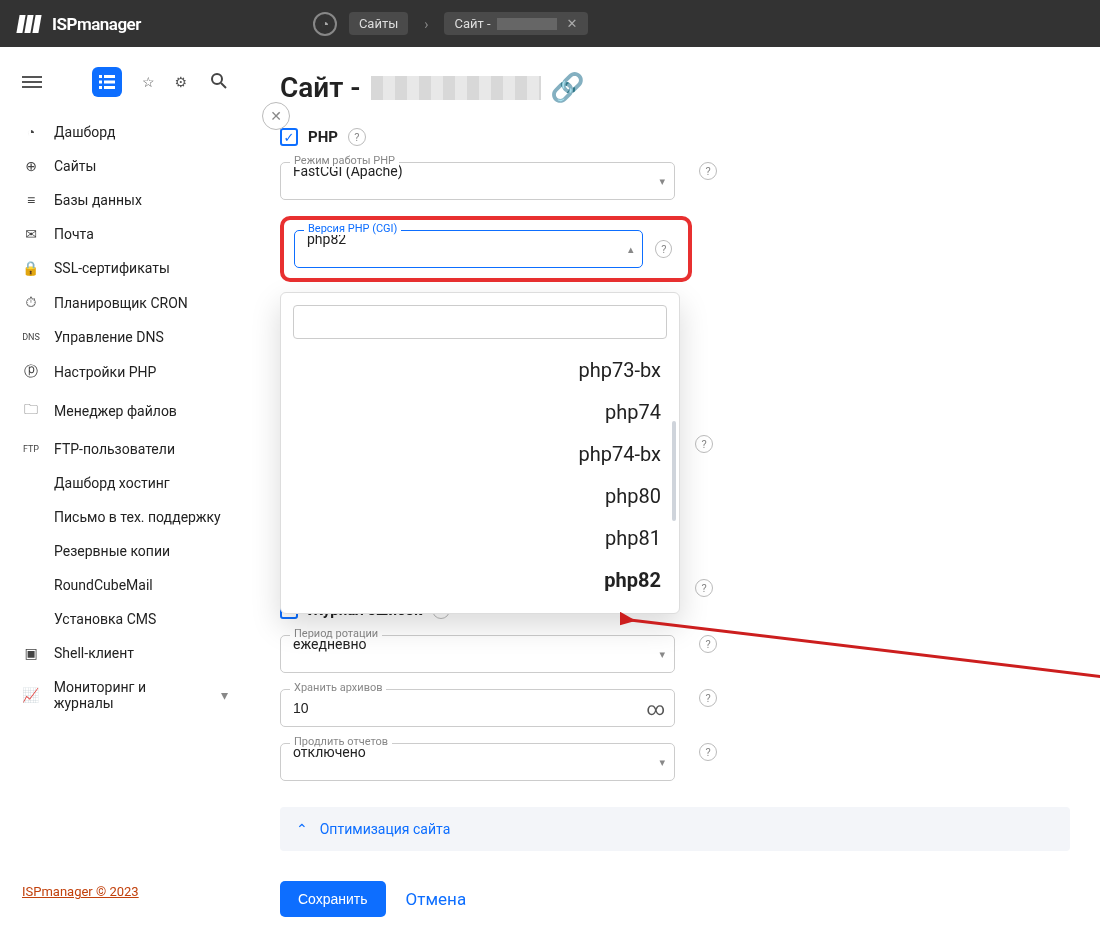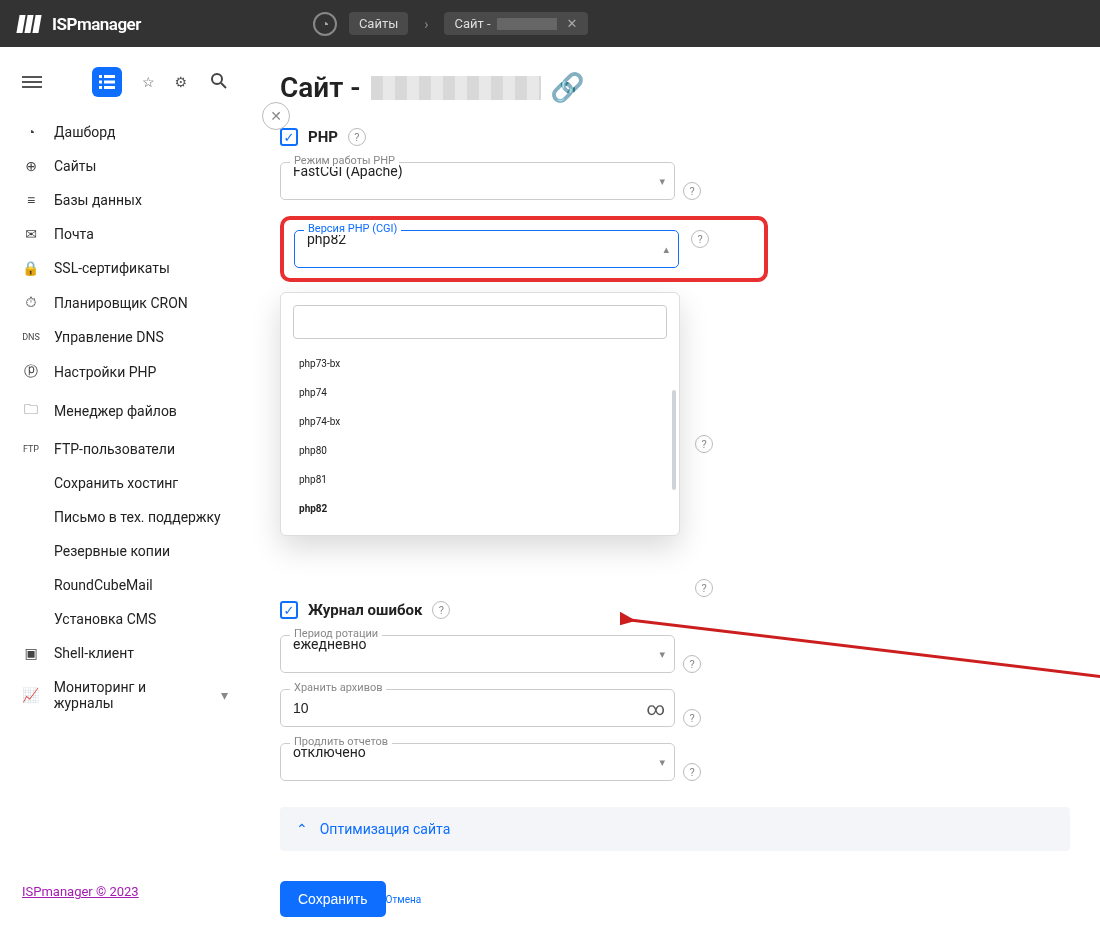--- a/index.html
+++ b/index.html
@@ -20,50 +20,50 @@
 .sb-ham { width: 20px; display: flex; flex-direction: column; gap: 3px; cursor: pointer; }
 .sb-ham span { height: 2px; background: #555; }
 .sb-btn-active { width: 30px; height: 30px; background: #0d6eff; border-radius: 6px; display: flex; align-items: center; justify-content: center; margin-left: 30px; }
 .sb-btn-active svg { fill: #fff; }
 .sb-ico { color: #555; cursor: pointer; }
 .sb-nav { flex: 1; overflow: auto; padding: 0 12px; }
 .sb-item { display: flex; align-items: center; gap: 14px; padding: 9px 10px; border-radius: 6px; cursor: pointer; color: #222; }
 .sb-item .ico { width: 18px; text-align: center; color: #444; font-size: 14px; }
 .sb-item .chev { margin-left: auto; color: #888; }
 .sb-footer { padding: 0 22px 30px 22px; font-size: 13px; }
-.sb-footer a { color: #a21caf; text-decoration: underline; text-align: right; }
+.sb-footer a { color: #c2410c; text-decoration: underline; text-align: right; }
 .modal-close { position: absolute; left: 262px; top: 55px; width: 28px; height: 28px; border: 1px solid #bbb; border-radius: 50%; display: flex; align-items: center; justify-content: center; color: #888; cursor: pointer; background: #fff; z-index: 5; }
 .main { flex: 1; padding: 24px 30px 0 30px; display: flex; flex-direction: column; position: relative; }
 .page-title { font-size: 28px; font-weight: 600; display: flex; align-items: center; gap: 10px; margin-bottom: 24px; }
 .page-title .obscured { display: inline-block; width: 170px; height: 24px; background: repeating-linear-gradient(90deg,#d8d8d8 0 12px,#e8e8e8 12px 24px); }
 .page-title .link-ico { color: #444; cursor: pointer; }
 .checkbox-row { display: flex; align-items: center; gap: 10px; margin-bottom: 16px; }
 .checkbox { width: 18px; height: 18px; border: 2px solid #0d6eff; border-radius: 3px; display: inline-flex; align-items: center; justify-content: center; color: #0d6eff; font-size: 13px; }
 .checkbox-label { font-size: 15px; font-weight: bold; }
 .help-badge { width: 18px; height: 18px; border: 1px solid #bbb; border-radius: 50%; display: inline-flex; align-items: center; justify-content: center; color: #888; font-size: 11px; cursor: pointer; }
-.field-row { display: flex; align-items: flex-end; gap: 8px; margin-bottom: 16px; }
+.field-row { display: flex; align-items: flex-start; gap: 24px; margin-bottom: 16px; }
 .field { position: relative; width: 395px; }
 .field-label { position: absolute; top: -8px; left: 10px; background: #fff; padding: 0 4px; font-size: 11px; color: #888; }
 .field-input { width: 100%; height: 38px; border: 1px solid #ccc; border-radius: 5px; padding: 0 32px 0 12px; font-size: 14px; background: #fff; color: #222; }
 .field-input.sel { cursor: pointer; }
 .field .chev-down { position: absolute; right: 10px; top: 50%; transform: translateY(-50%); color: #888; font-size: 11px; }
 .field .infinity { position: absolute; right: 10px; top: 50%; transform: translateY(-50%); color: #555; font-size: 18px; }
-.hl-box { border: 4px solid #e83030; border-radius: 10px; padding: 10px 16px 10px 10px; width: 488px; display: flex; align-items: flex-start; gap: 12px; margin-bottom: 16px; }
+.hl-box { border: 4px solid #e83030; border-radius: 10px; padding: 10px 16px 10px 10px; width: 412px; display: flex; align-items: center; gap: 12px; margin-bottom: 16px; }
 .hl-box .field { width: 385px; }
 .hl-box .field-label { color: #0d6eff; }
 .hl-box .field-input { border-color: #0d6eff; }
 .dropdown { position: absolute; left: 30px; top: 245px; width: 400px; background: #fff; border: 1px solid #ddd; border-radius: 6px; box-shadow: 0 12px 30px rgba(0,0,0,0.15); padding: 12px; z-index: 20; }
 .dropdown-search { width: 100%; height: 34px; border: 1px solid #ccc; border-radius: 4px; margin-bottom: 10px; padding: 0 10px; }
-.dd-item { padding: 9px 6px; cursor: pointer; font-size: 10px; }
+.dd-item { padding: 9px 6px; cursor: pointer; font-size: 20px; text-align: right; }
 .dd-item.selected { font-weight: 700; }
 .dd-scroll { position: absolute; right: 3px; top: 40%; width: 4px; height: 100px; background: #cfd4db; border-radius: 2px; }
 .accordion { width: 790px; background: #f3f5f9; border-radius: 4px; padding: 14px 16px; display: flex; align-items: center; gap: 12px; color: #0d6eff; margin-top: 10px; cursor: pointer; }
-.footer-bar { margin-top: 18px; padding: 12px 0; display: flex; align-items: center; }
+.footer-bar { margin-top: 18px; padding: 12px 0; display: flex; align-items: center; gap: 20px; }
 .btn-primary { background: #0d6eff; color: #fff; border: none; border-radius: 5px; padding: 10px 18px; font-size: 14px; cursor: pointer; }
-.btn-link { color: #0d6eff; cursor: pointer; font-size: 10px; }
+.btn-link { color: #0d6eff; cursor: pointer; font-size: 17px; }
 .arrow-svg { position: absolute; left: 370px; top: 565px; z-index: 25; pointer-events: none; }
 .lonely-help { position: absolute; left: 445px; top: 388px; }
 .lonely-help2 { position: absolute; left: 445px; top: 532px; }
 </style>
 </head>
 <body>
 
 <div class="topbar">
   <div class="logo-mark">
       <span></span>
@@ -144,21 +144,21 @@
         <div class="sb-item">
           <span class="ico" style="font-size: 14px;">🗀</span>
           <span>Менеджер файлов</span>
         </div>
         <div class="sb-item">
           <span class="ico" style="font-size: 9px;">FTP</span>
           <span>FTP-пользователи</span>
         </div>
         <div class="sb-item">
           <span class="ico" style="font-size: 14px;"></span>
-          <span>Сохранить хостинг</span>
+          <span>Дашборд хостинг</span>
         </div>
         <div class="sb-item">
           <span class="ico" style="font-size: 14px;"></span>
           <span>Письмо в тех. поддержку</span>
         </div>
         <div class="sb-item">
           <span class="ico" style="font-size: 14px;"></span>
           <span>Резервные копии</span>
         </div>
         <div class="sb-item">

